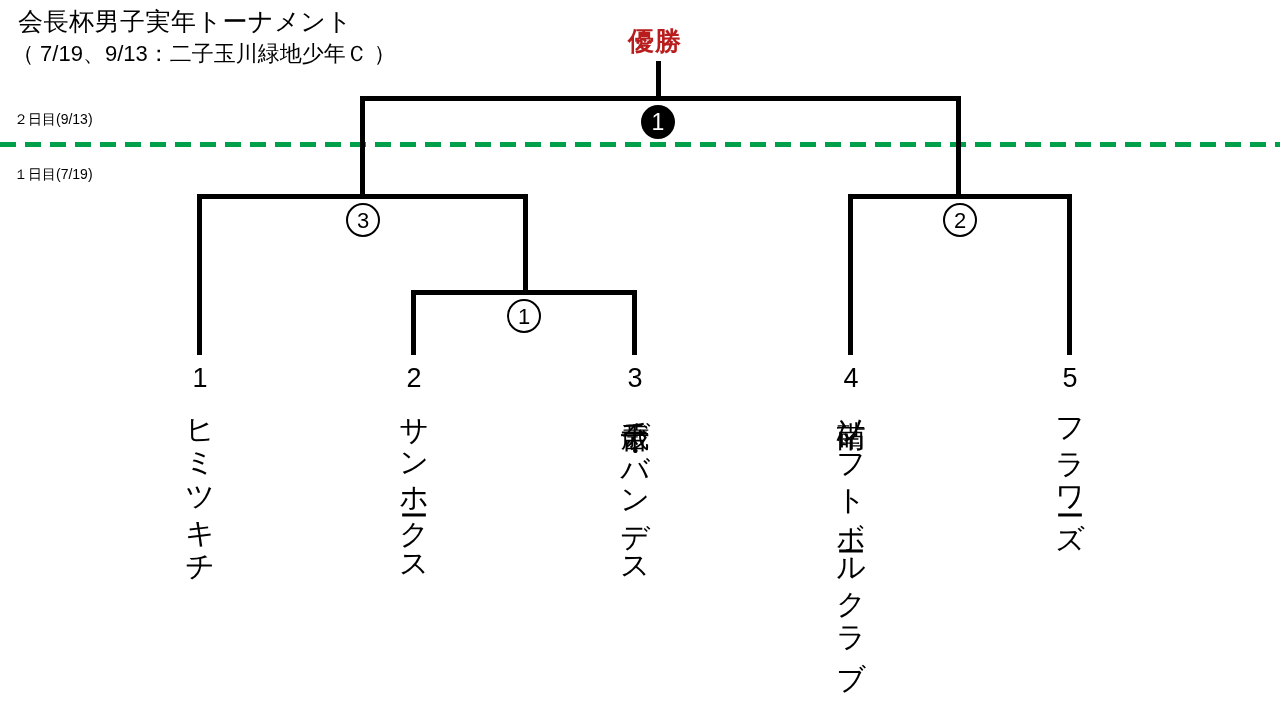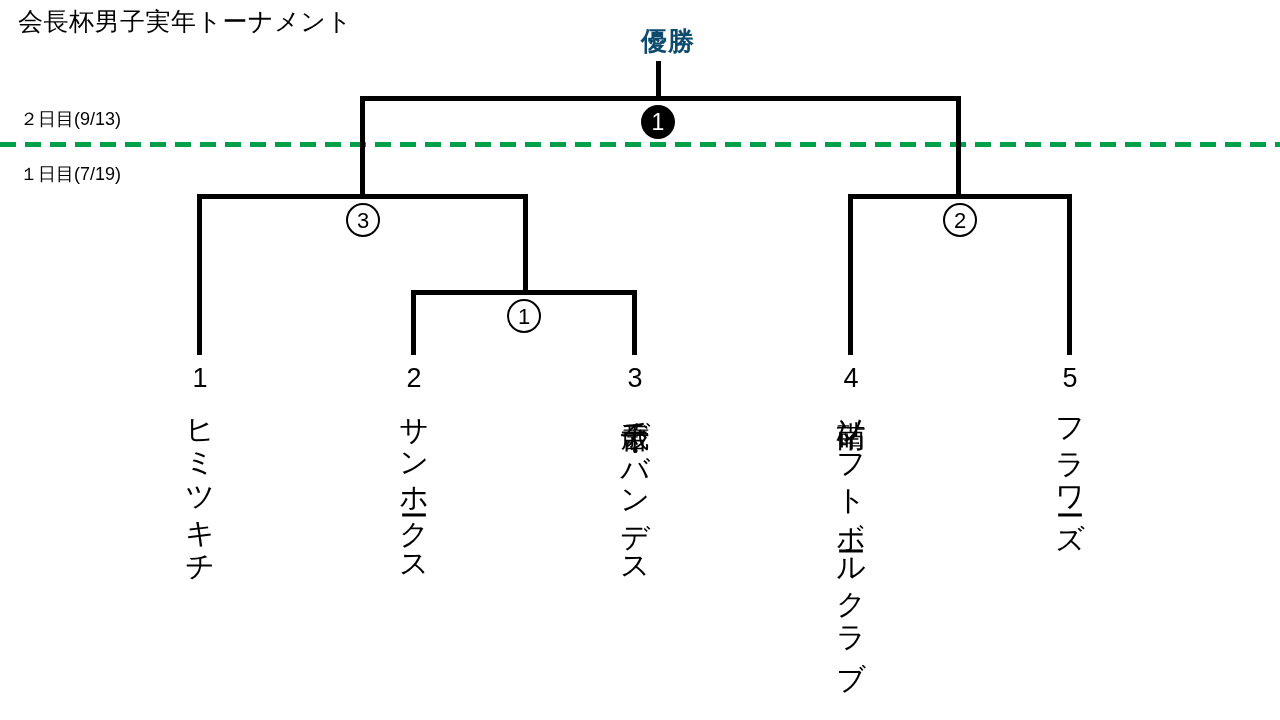--- a/index.html
+++ b/index.html
@@ -34,39 +34,38 @@
     top: 40px;
     font-size: 22px;
     line-height: 28px;
     letter-spacing: 0px;
     white-space: nowrap;
   }
 
   
   .day-label {
     position: absolute;
-    left: 20px;
-    font-size: 18px;
+    left: 14px;
+    font-size: 14px;
     line-height: 22px;
     white-space: nowrap;
   }
   .day-label.day2 { top: 108px; }
   .day-label.day1 { top: 163px; }
 
   
   .champion {
     position: absolute;
     left: 628px;
     top: 24px;
     font-size: 26px;
     font-weight: bold;
-    color: #0c4a6e;
+    color: #b91c1c;
     letter-spacing: 1px;
     white-space: nowrap;
-    margin-left: 13px;
   }
 
   
   .divider {
     position: absolute;
     left: 0px;
     top: 142px;
     width: 1280px;
     height: 5px;
     background-image: repeating-linear-gradient(
@@ -132,20 +131,21 @@
     letter-spacing: 1px;
     white-space: nowrap;
   }
 </style>
 </head>
 <body>
 
 <div id="root">
 
   <div class="title">会長杯男子実年トーナメント</div>
+  <div class="subtitle">（ 7/19、9/13：二子玉川緑地少年Ｃ ）</div>
 
   <div class="day-label day2">２日目(9/13)</div>
   <div class="day-label day1">１日目(7/19)</div>
 
   <div class="champion">優勝</div>
 
   <div class="divider"></div>
 
   <div class="vline" style="left:656px; top:61px; height:39px;"></div>
 

